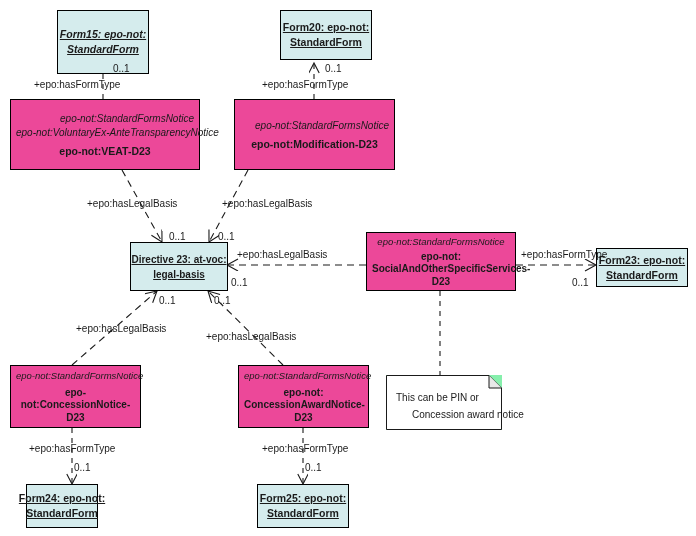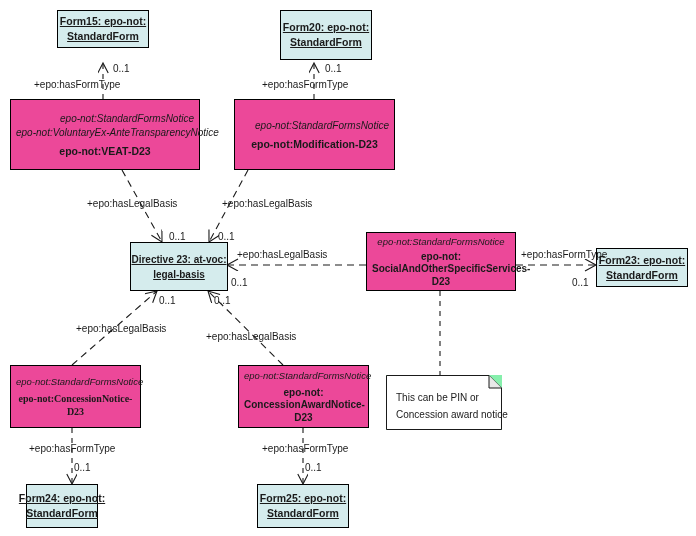--- a/index.html
+++ b/index.html
@@ -137,21 +137,21 @@
 
     <path d="M283,365 L208,291" fill="none" stroke="#1a1a1a" stroke-width="1.1" stroke-dasharray="7,5" marker-end="url(#openarrow2)"></path>
 
     <path d="M72,428 L72,484" fill="none" stroke="#1a1a1a" stroke-width="1.1" stroke-dasharray="5,5" marker-end="url(#openarrow)"></path>
 
     <path d="M303,428 L303,484" fill="none" stroke="#1a1a1a" stroke-width="1.1" stroke-dasharray="5,5" marker-end="url(#openarrow)"></path>
 
     <path d="M440,291 L440,375" fill="none" stroke="#1a1a1a" stroke-width="1.1" stroke-dasharray="5,5"></path>
   </svg>
 
-  <div class="node form" style="left:57px; top:10px; width:92px; height:38px;">
+  <div class="node form" style="left:57px; top:10px; width:92px; height:64px;font-style:italic;">
     <div class="form-line">Form15: epo-not:</div>
     <div class="form-line">StandardForm</div>
   </div>
 
   <div class="node form" style="left:280px; top:10px; width:92px; height:50px;">
     <div class="form-line">Form20: epo-not:</div>
     <div class="form-line">StandardForm</div>
   </div>
 
   <div class="node notice" style="left:10px; top:99px; width:190px; height:71px;">
@@ -175,21 +175,21 @@
     <div class="nname wrap" style="font-size:10px;line-height:12.5px;margin-top:2px;">epo-not: SocialAndOtherSpecificServices-D23</div>
   </div>
 
   <div class="node form" style="left:596px; top:248px; width:92px; height:39px;">
     <div class="form-line">Form23: epo-not:</div>
     <div class="form-line">StandardForm</div>
   </div>
 
   <div class="node notice centered-name" style="left:10px; top:365px; width:131px; height:63px;">
     <div class="stereo" style="text-align:left;font-size:9.5px;">epo-not:StandardFormsNotice</div>
-    <div class="nname wrap" style="font-size:10px;line-height:12.5px;font-family:Liberation Serif, serif;">epo-not:ConcessionNotice-D23</div>
+    <div class="nname wrap" style="font-size:10px;line-height:12.5px;">epo-not:ConcessionNotice-D23</div>
   </div>
 
   <div class="node notice centered-name" style="left:238px; top:365px; width:131px; height:63px;">
     <div class="stereo" style="text-align:left;font-size:9.5px;">epo-not:StandardFormsNotice</div>
     <div class="nname wrap" style="font-size:10px;line-height:12.5px;">epo-not: ConcessionAwardNotice-D23</div>
   </div>
 
   <div class="node form" style="left:26px; top:484px; width:72px; height:44px;">
     <div class="form-line">Form24: epo-not:</div>
     <div class="form-line">StandardForm</div>
@@ -199,21 +199,21 @@
     <div class="form-line">Form25: epo-not:</div>
     <div class="form-line">StandardForm</div>
   </div>
 
   <div class="note" style="left:386px; top:375px; width:116px; height:55px;">
     <svg class="note-svg" width="116" height="55" viewBox="0 0 116 55">
       <path d="M0.5,0.5 L103,0.5 L115.5,13 L115.5,54.5 L0.5,54.5 Z" fill="#ffffff" stroke="#1a1a1a" stroke-width="1"></path>
       <path d="M103,0.5 L103,13 L115.5,13" fill="#e8e8e8" stroke="#1a1a1a" stroke-width="1"></path>
     </svg>
     <div class="note-text" style="top:14px;">This can be PIN or</div>
-    <div class="note-text" style="top:31px;">Concession award notice</div>
+    <div class="note-text" style="top:31px;margin-left:16px;">Concession award notice</div>
   </div>
 
   <div class="edge-label" style="left:34px; top:79px;">+epo:hasFormType</div>
   <div class="mult" style="left:113px; top:63px;">0..1</div>
 
   <div class="edge-label" style="left:262px; top:79px;">+epo:hasFormType</div>
   <div class="mult" style="left:325px; top:63px;">0..1</div>
 
   <div class="edge-label" style="left:87px; top:198px;">+epo:hasLegalBasis</div>
   <div class="mult" style="left:169px; top:231px;">0..1</div>

